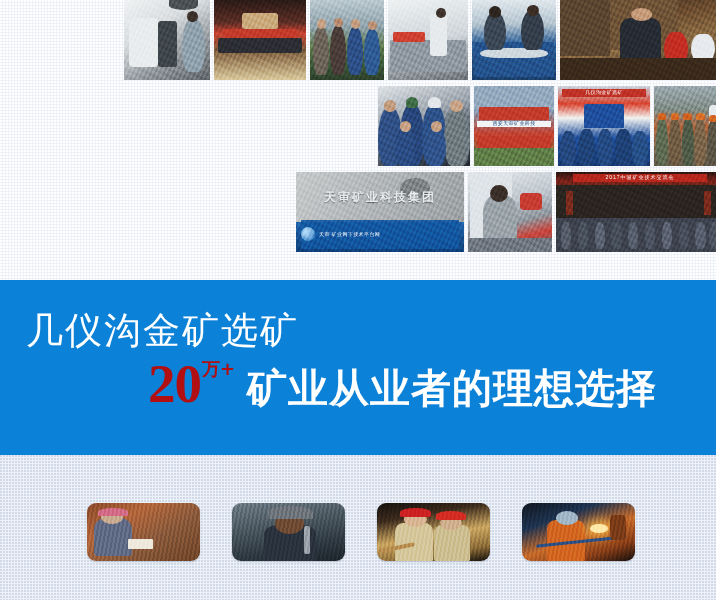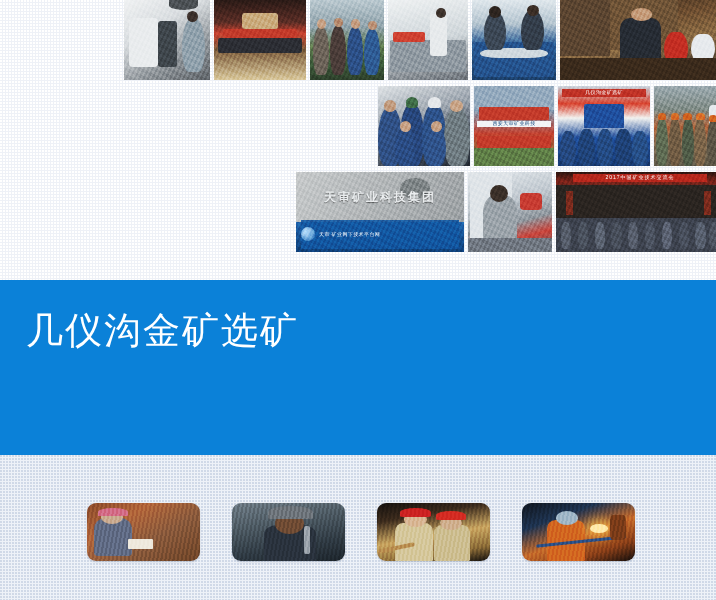--- a/index.html
+++ b/index.html
@@ -360,20 +360,25 @@
           <i style="left:73%;top:62%;width:6%;height:34%;background:#474e5b;"></i>
           <i style="left:83%;top:62%;width:6%;height:34%;background:#565e6c;"></i>
           <i style="left:91%;top:62%;width:6%;height:34%;background:#4c535f;"></i>
         </div>
       </div>
     </div>
   </div>
 
   <div class="band">
     <div class="line1">几仪沟金矿选矿</div>
+    <div class="line2">
+      <span class="num">20</span>
+      <span class="sup">万+</span>
+      <span class="rest">矿业从业者的理想选择</span>
+    </div>
   </div>
 
   <div class="strip">
     <div class="thumbs">
 
       <div class="thumb t1">
         <span class="blob" style="left:6%;top:26%;width:34%;height:66%;background:#5f6a84;border-radius:30% 30% 10% 10%;"></span>
         <span class="blob" style="left:12%;top:12%;width:20%;height:24%;background:#c9aa8f;"></span>
         <span class="blob" style="left:10%;top:8%;width:26%;height:14%;background:#d36b86;border-radius:50% 50% 0 0;"></span>
         <span class="blob" style="left:36%;top:62%;width:22%;height:18%;background:#efe9dd;border-radius:4%;"></span>

